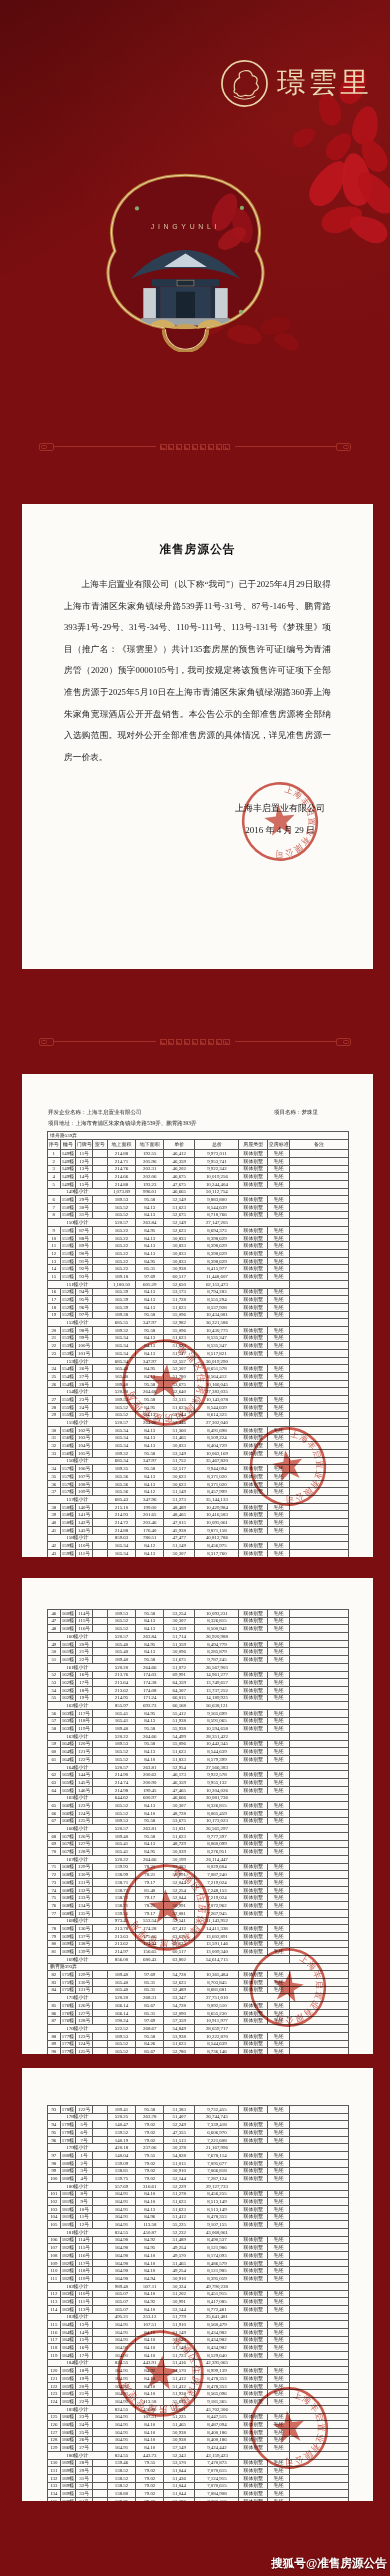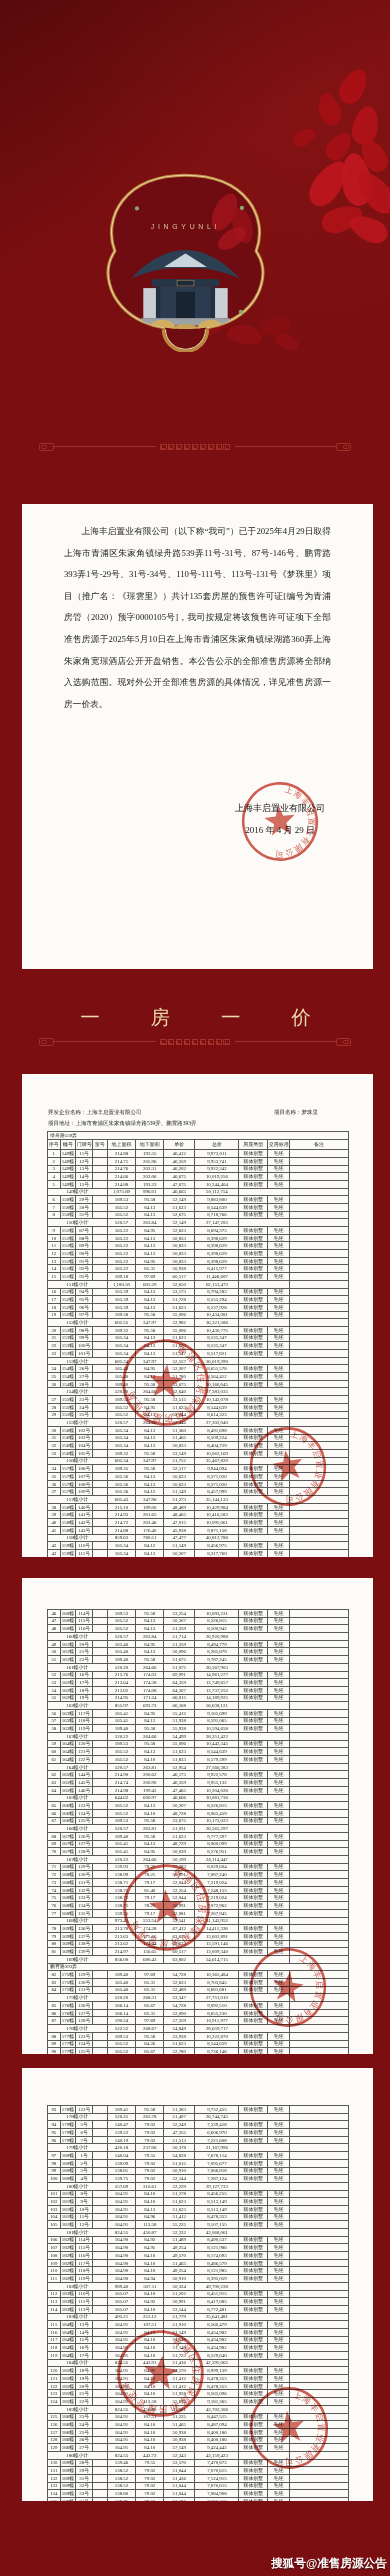--- a/index.html
+++ b/index.html
@@ -81,20 +81,30 @@
     <div class="petal" style="left:330px;top:198px;width:24px;height:42px;background:#ae1218;transform:rotate(70deg);"></div>
     <div class="petal" style="left:357px;top:209px;width:23px;height:40px;background:#b8151c;transform:rotate(-65deg);"></div>
   </div>
   <div>
     <div class="petal" style="left:196px;top:316px;width:32px;height:18px;background:#8c0f12;transform:rotate(-24deg);"></div>
     <div class="petal" style="left:227px;top:325px;width:35px;height:19px;background:#901013;transform:rotate(10deg);"></div>
     <div class="petal" style="left:260px;top:317px;width:31px;height:17px;background:#870e11;transform:rotate(-12deg);"></div>
     <div class="petal" style="left:274px;top:334px;width:26px;height:15px;background:#8c0f12;transform:rotate(24deg);"></div>
   </div>
 
+  <div class="logo-row">
+    <span class="logo-emblem">
+      <svg viewBox="0 0 100 100">
+        <circle cx="50" cy="50" r="46" fill="none" stroke="#e7d2a8" stroke-width="3.5"></circle>
+        <path d="M30,62 Q26,45 40,38 Q36,26 50,24 Q64,22 66,34 Q80,36 74,50 Q84,60 70,66 Q66,78 52,74 Q38,80 34,70 Q26,70 30,62 Z" fill="none" stroke="#e7d2a8" stroke-width="2.5"></path>
+        <path d="M28,76 q22,12 44,0" stroke="#e7d2a8" fill="none" stroke-width="2"></path>
+      </svg>
+    </span>
+    <span class="logo-text">璟雲里</span>
+  </div>
 
   <div class="frame-wrap">
     <svg viewBox="0 0 328 344">
       <defs>
         <clipPath id="frameclip">
           <path d="M164,8 C215,8 258,24 283,56 C305,84 310,120 298,152 C310,170 314,192 308,214 C300,246 276,272 244,286 C226,294 196,300 164,300 C132,300 102,294 84,286 C52,272 28,246 20,214 C14,192 18,170 30,152 C18,120 23,84 45,56 C70,24 113,8 164,8 Z"></path>
         </clipPath>
       </defs>
       <path d="M164,8 C215,8 258,24 283,56 C305,84 310,120 298,152 C310,170 314,192 308,214 C300,246 276,272 244,286 C226,294 196,300 164,300 C132,300 102,294 84,286 C52,272 28,246 20,214 C14,192 18,170 30,152 C18,120 23,84 45,56 C70,24 113,8 164,8 Z" fill="#6f0c11" stroke="#b9873f" stroke-width="6"></path>
       <path d="M164,8 C215,8 258,24 283,56 C305,84 310,120 298,152 C310,170 314,192 308,214 C300,246 276,272 244,286 C226,294 196,300 164,300 C132,300 102,294 84,286 C52,272 28,246 20,214 C14,192 18,170 30,152 C18,120 23,84 45,56 C70,24 113,8 164,8 Z" fill="none" stroke="#ecd3a0" stroke-width="2"></path>
@@ -142,28 +152,28 @@
         <i></i>
         <i></i>
         <i></i>
         <i></i>
       </span>
     <span class="dline"></span>
     <span class="curl curl-r"></span>
   </div>
 
   <div class="doc">
+    <div class="doc-title">准售房源公告</div>
     <div class="doc-body">上海丰启置业有限公司（以下称“我司”）已于2025年4月29日取得上海市青浦区朱家角镇绿舟路539弄11号-31号、87号-146号、鹏霄路393弄1号-29号、31号-34号、110号-111号、113号-131号《梦珠里》项目（推广名：《璟雲里》）共计135套房屋的预售许可证[编号为青浦房管（2020）预字0000105号]，我司按规定将该预售许可证项下全部准售房源于2025年5月10日在上海市青浦区朱家角镇绿湖路360弄上海朱家角宽璟酒店公开开盘销售。本公告公示的全部准售房源将全部纳入选购范围。现对外公开全部准售房源的具体情况，详见准售房源一房一价表。</div>
     <div class="doc-sign">
       <div>上海丰启置业有限公司</div>
       <div>2016 年 4 月 29 日</div>
     </div>
   </div>
 
-  <div class="main-title t2">一 房 一 价</div>
   <div class="divider d2">
     <span class="curl curl-l"></span>
     <span class="dline"></span>
     <span class="meander">
         <i></i>
         <i></i>
         <i></i>
         <i></i>
         <i></i>
         <i></i>

